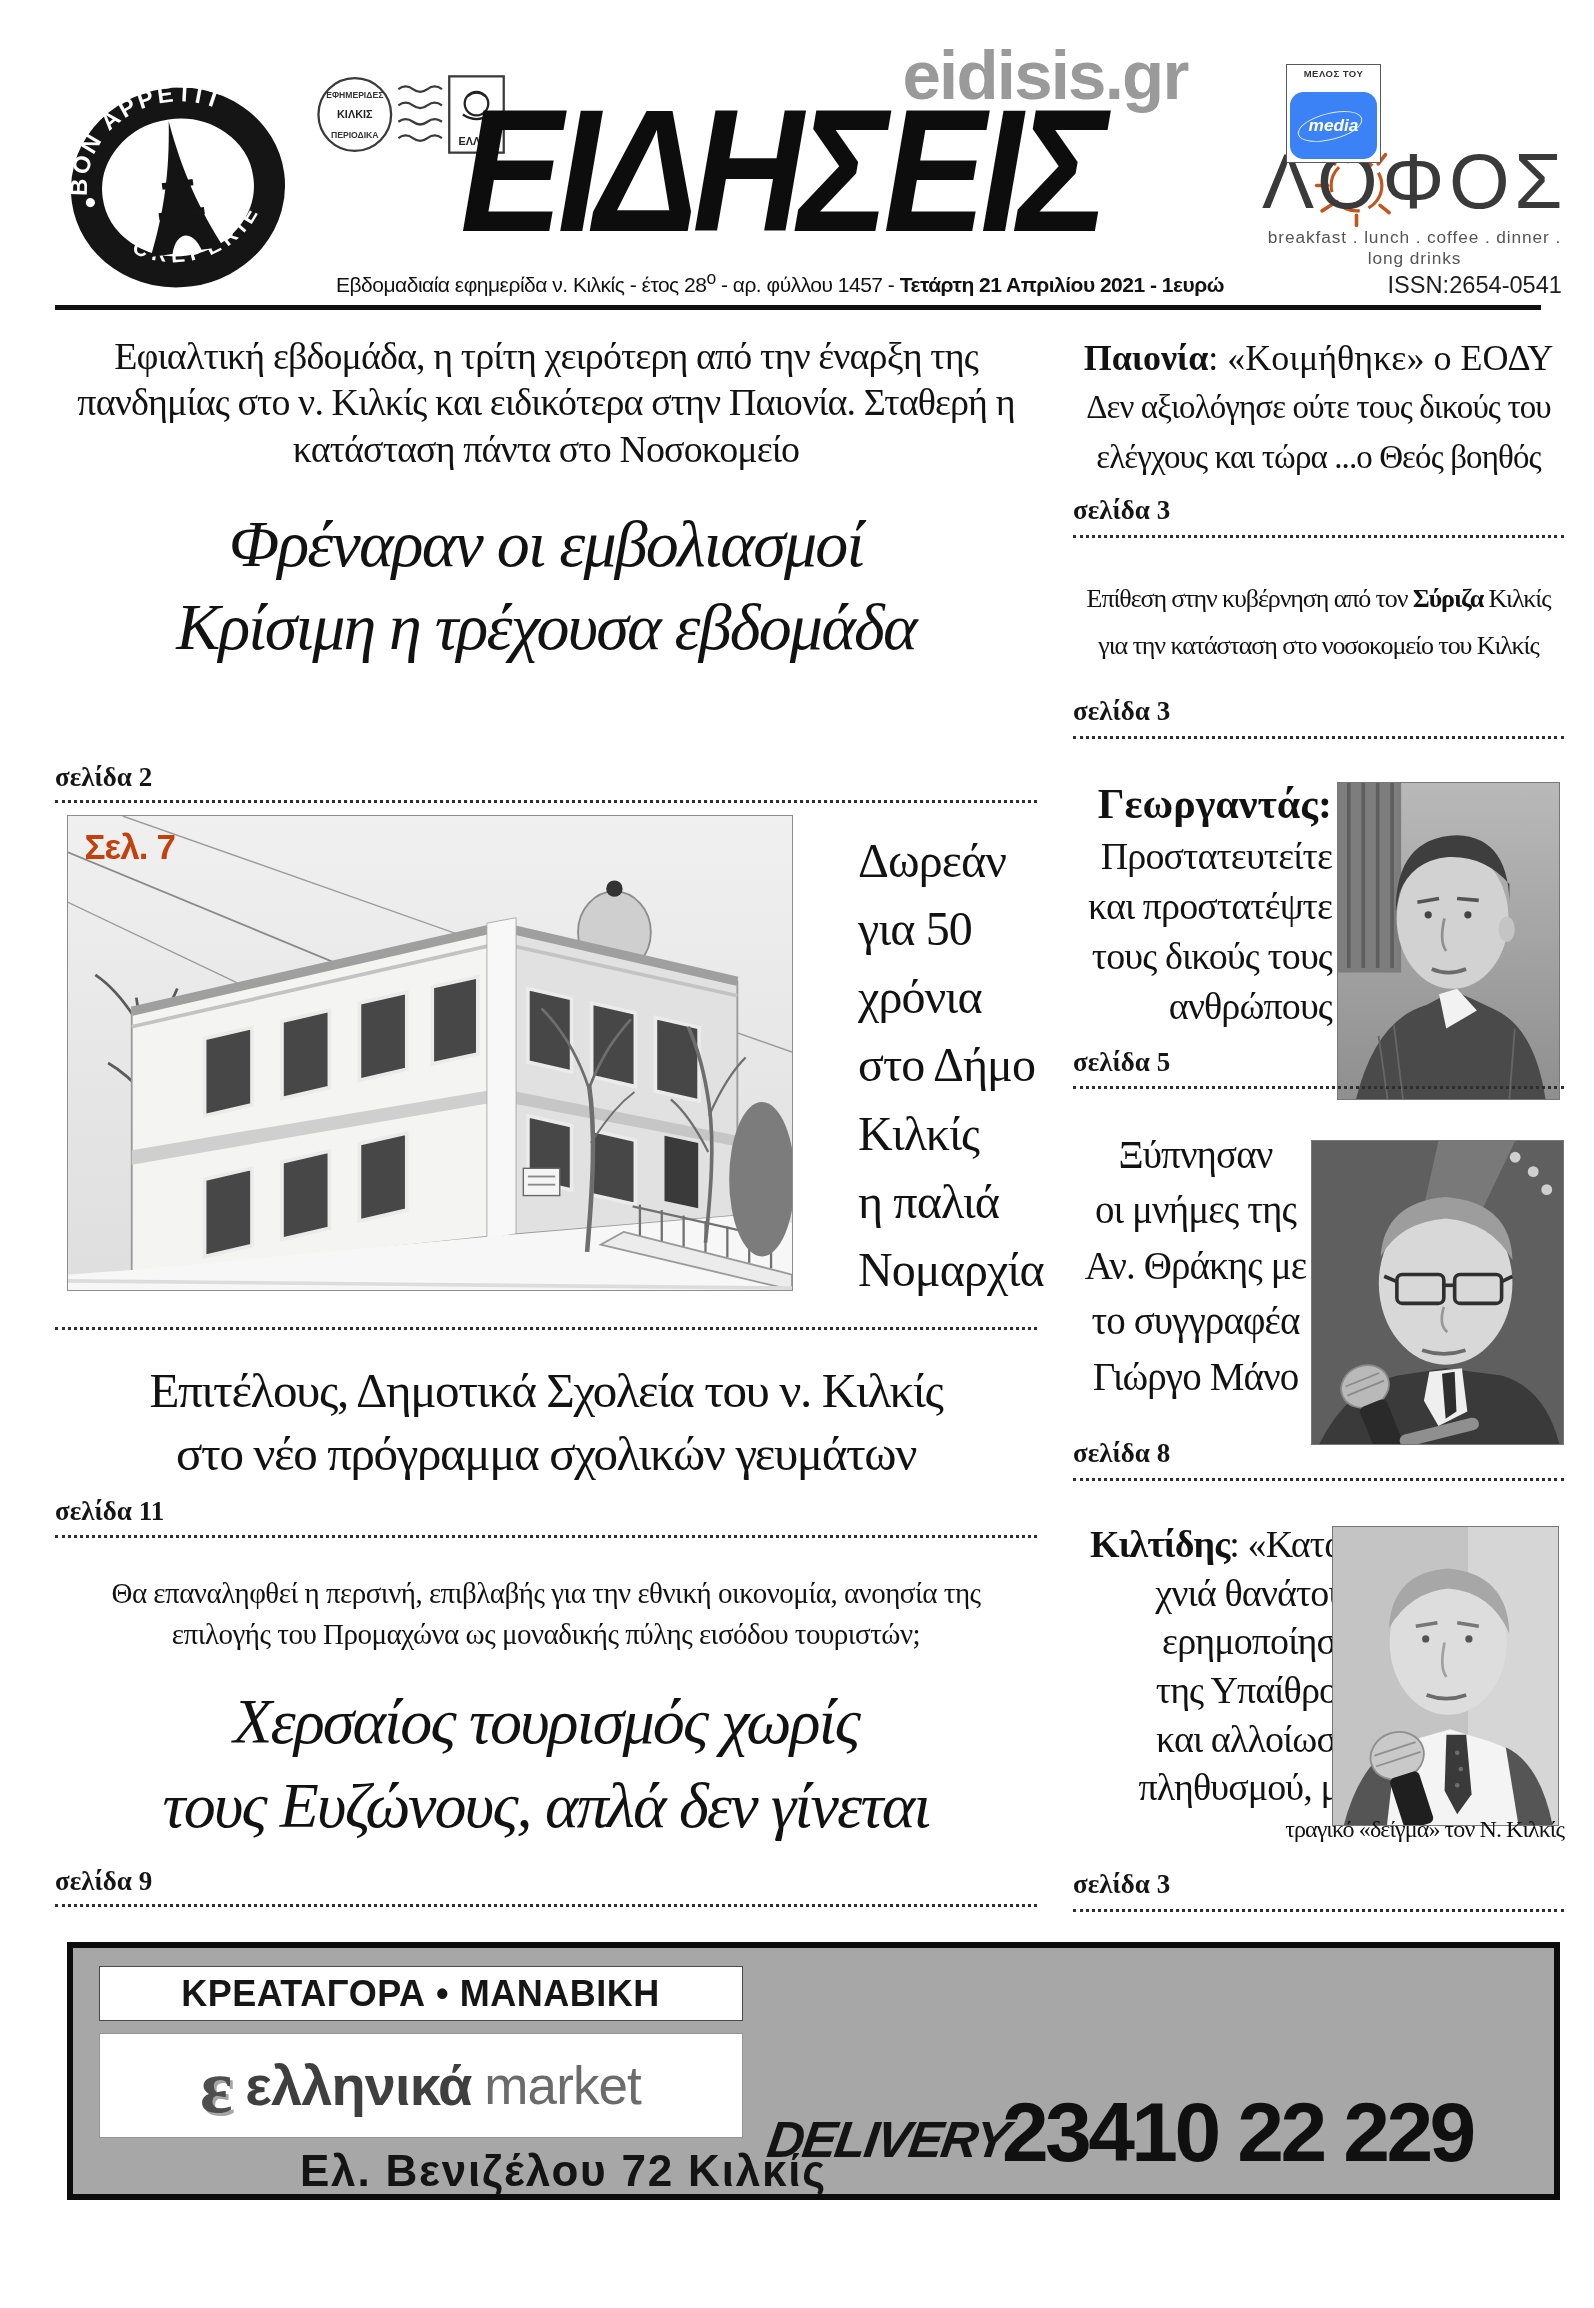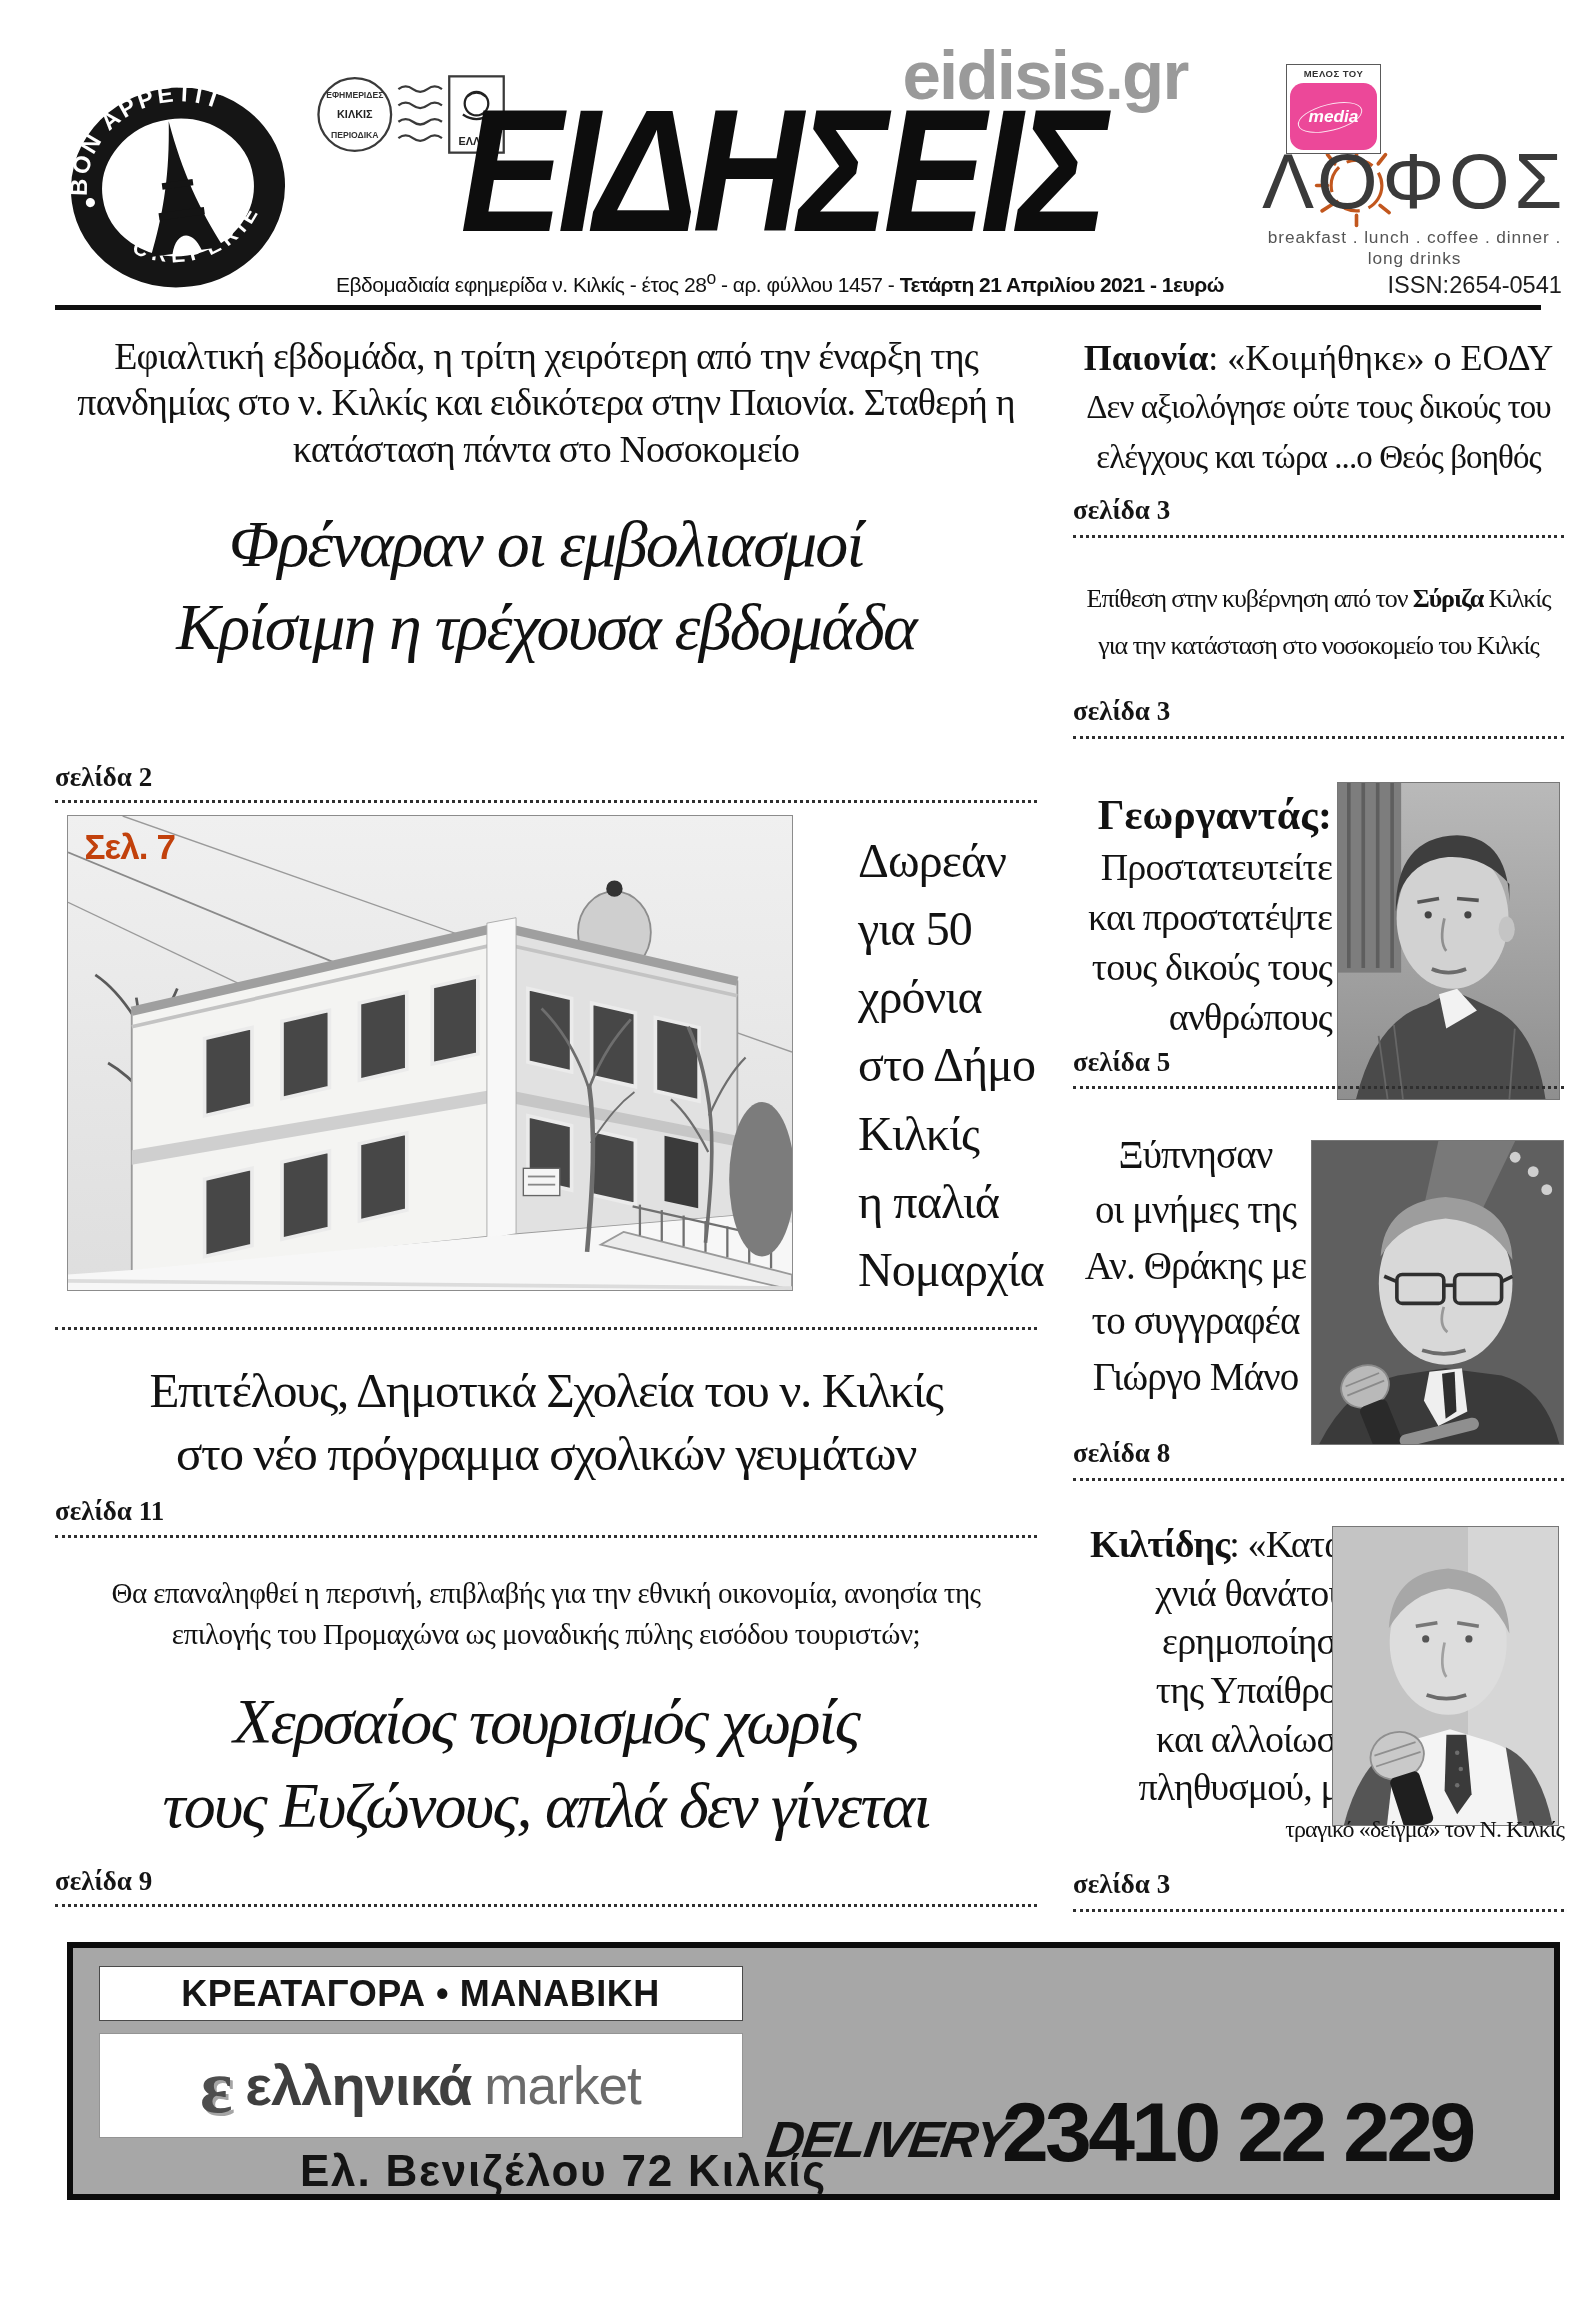--- a/index.html
+++ b/index.html
@@ -20,21 +20,21 @@
     font-weight:700; font-size:69px; letter-spacing:-1.8px; color:#9a9a9a; z-index:3;
   }
   #masthead {
     left:345px; top:82px; width:873px; text-align:center; z-index:2;
     font-family:"Liberation Sans","DejaVu Sans",sans-serif;
     font-style:italic; font-weight:900; font-size:175px; line-height:1.02;
     letter-spacing:-6.4px; color:#0d0d0d; transform:scaleX(.88); transform-origin:50% 50%;
   }
   #member-badge { left:1286px; top:64px; width:95px; border:1.8px solid #5a5a5a; background:#fff; padding:2.7px 2.7px 3.6px; text-align:center; z-index:4; }
   .badge-label { font-family:"Liberation Sans",sans-serif; font-size:9.5px; font-weight:700; letter-spacing:0.5px; color:#333; }
-  .badge-logo { margin-top:4px; height:67px; background:#ec4899; border-radius:13.6px; position:relative;
+  .badge-logo { margin-top:13px; height:67px; background:#3b82f6; border-radius:13.6px; position:relative;
     display:flex; align-items:center; justify-content:center;
     color:#fff; font-family:"Liberation Sans",sans-serif; font-style:italic; font-weight:700; font-size:17.3px; }
   .badge-logo::after { content:""; position:absolute; left:7.3px; top:21px; width:64px; height:24.5px;
     border:1.8px solid #fff; border-radius:50%; transform:rotate(-14deg); opacity:.85; }
   #lofos { left:1262px; top:142px; width:305px; z-index:2; }
   .lofos-name { position:relative; z-index:1; text-align:center;
     font-family:"Liberation Sans","DejaVu Sans",sans-serif; font-weight:400;
     font-size:78px; line-height:1; letter-spacing:4.5px; color:#3a3a3a; }
   .lofos-sun { position:absolute; left:51px; top:0px; width:87px; height:87px; z-index:0; }
   .lofos-tag { margin-top:7.3px; text-align:center; font-family:"Liberation Sans",sans-serif;
@@ -87,21 +87,21 @@
   .paionia-ln { font-size:33px; line-height:1.5; letter-spacing:-0.9px; }
   #pr-paionia { left:1073px; top:495px; }
   #rdiv1 { top:535px; }
 
   #story-syriza { top:576px; text-align:center; font-size:26px; line-height:1.8; letter-spacing:-1.1px; }
   #story-syriza b { font-weight:700; }
   #pr-syriza { left:1073px; top:696px; }
   #rdiv2 { top:736px; }
 
   #story-georgantas { top:778px; height:273px; }
-  .georg-text { position:absolute; left:0; top:0; width:259px; text-align:right;margin-top:11px; }
+  .georg-text { position:absolute; left:0; top:0; width:259px; text-align:right; }
   .georg-bold { font-weight:700; font-size:42px; line-height:1.25; }
   .georg-ln { font-size:38px; line-height:1.32; letter-spacing:-0.9px; }
   .portrait { position:absolute; border:1.8px solid #777; background:#9c9c9c; }
   .portrait svg { display:block; width:100%; height:100%; }
   #photo-georgantas { left:264px; top:3.6px; width:223px; height:318px; }
   #pr-georgantas { left:1073px; top:1047px; }
   #rdiv3 { top:1086px; }
 
   #story-manos { top:1127px; height:327px; }
   .manos-text { position:absolute; left:0; top:0; width:245px; text-align:center; }

